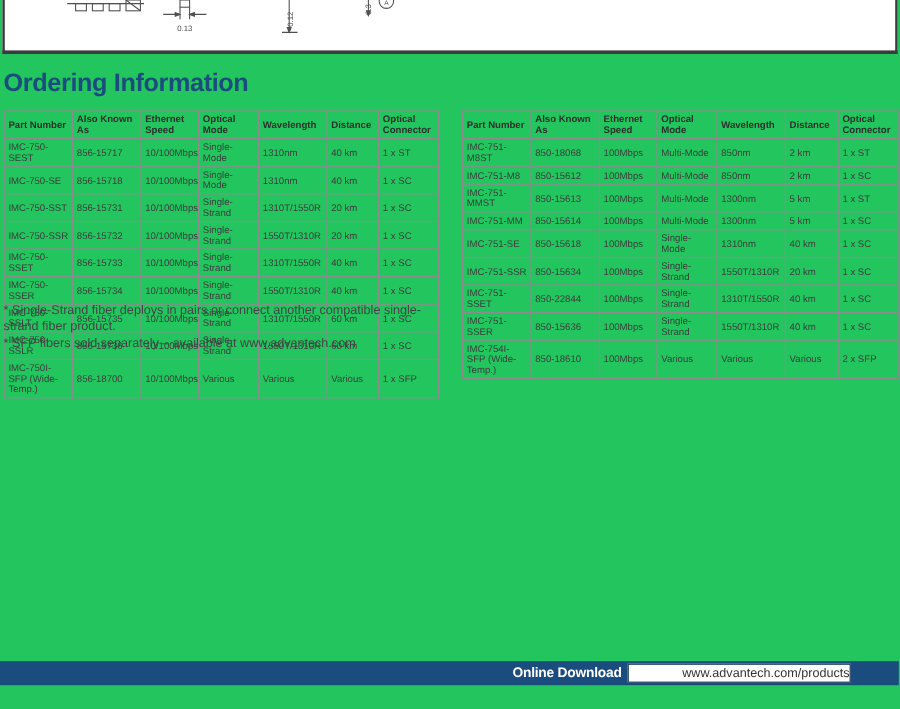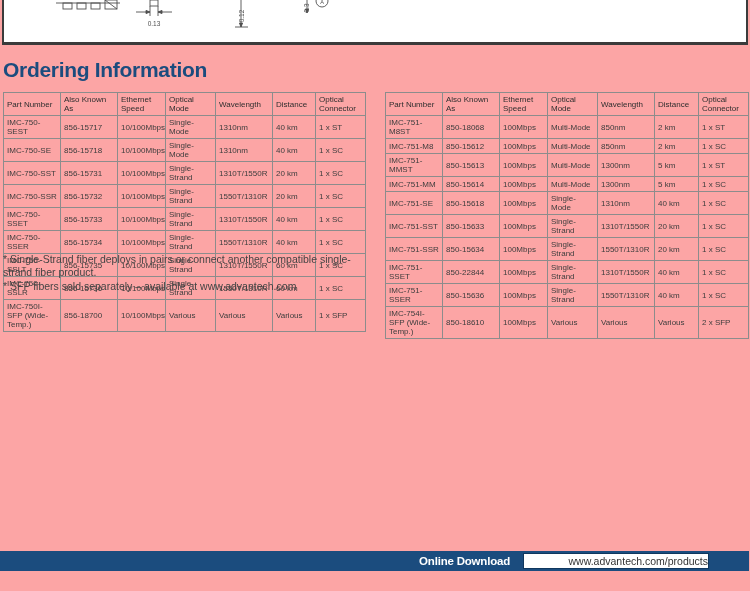--- a/index.html
+++ b/index.html
@@ -1,47 +1,47 @@
 <!DOCTYPE html>
 <html><head>
 <meta charset="utf-8">
 <style>
   html,body{margin:0;padding:0;background:#fff;}
-  #page{position:relative;width:750px;height:591px;background:#fca5a5;overflow:hidden;
+  #page{position:relative;width:750px;height:591px;background:#22c55e;overflow:hidden;
         font-family:"Liberation Sans",sans-serif;color:#3d3d3d;}
 
   
   .drawbox{position:absolute;left:2px;top:-4px;width:742px;height:46px;
            border-left:2px solid #3b3b3b;border-right:2px solid #3b3b3b;border-bottom:3px solid #3b3b3b;
            background:#fff;}
   .drawbox svg{position:absolute;left:0;top:4px;}
 
   
   .heading{position:absolute;left:3px;top:58px;font-size:21px;font-weight:bold;
            color:#1b4c7e;letter-spacing:-0.3px;}
 
   
   .ordtable{position:absolute;border-collapse:collapse;table-layout:fixed;width:362px;
             font-size:8px;line-height:9px;color:#3d3d3d;}
   .ordtable th,.ordtable td{border:1px solid #8c8c8c;padding:2px 3px;text-align:left;vertical-align:middle;
             overflow:hidden;}
-  .ordtable th{font-weight:normal;color:#2e2e2e;height:18px;}
+  .ordtable th{font-weight:bold;color:#2e2e2e;height:18px;}
   .ordtable td{height:10px;white-space:normal;}
   #table-left{left:3px;top:92px;}
   #table-right{left:385px;top:92px;width:363px;}
 
   
   .footnotes{position:absolute;left:3px;top:253px;width:376px;font-size:10.5px;
              line-height:13px;color:#444;}
   .footnotes div{margin:0 0 1px 0;}
 
   
   .footerbar{position:absolute;left:0;top:551px;width:749px;height:20px;background:#1b4c7e;
              display:flex;align-items:center;justify-content:flex-end;padding-right:40px;box-sizing:border-box;}
-  .footerbar .dl-label{color:#ffffff;font-weight:bold;font-size:11.5px;margin-right:13px;letter-spacing:-0.2px;}
+  .footerbar .dl-label{color:#ffffff;font-weight:bold;font-size:11.5px;margin-right:5px;letter-spacing:-0.2px;}
   .footerbar .url-box{width:180px;height:14px;background:#ffffff;border:1px solid #10375e;
                       font-size:10.5px;color:#333;line-height:14px;padding-left:4px;overflow:hidden;text-align:right;}
 </style>
 </head>
 <body>
 
 <div id="page">
 
   <div class="drawbox">
     <svg width="742" height="42" viewBox="0 0 742 42">
@@ -247,29 +247,20 @@
         <tr>
           <td>IMC-751-SE</td>
           <td>850-15618</td>
           <td>100Mbps</td>
           <td>Single-Mode</td>
           <td>1310nm</td>
           <td>40 km</td>
           <td>1 x SC</td>
         </tr>
         <tr>
-          <td>IMC-751-SST</td>
-          <td>850-15633</td>
-          <td>100Mbps</td>
-          <td>Single-Strand</td>
-          <td>1310T/1550R</td>
-          <td>20 km</td>
-          <td>1 x SC</td>
-        </tr>
-        <tr>
           <td>IMC-751-SSR</td>
           <td>850-15634</td>
           <td>100Mbps</td>
           <td>Single-Strand</td>
           <td>1550T/1310R</td>
           <td>20 km</td>
           <td>1 x SC</td>
         </tr>
         <tr>
           <td>IMC-751-SSET</td>

